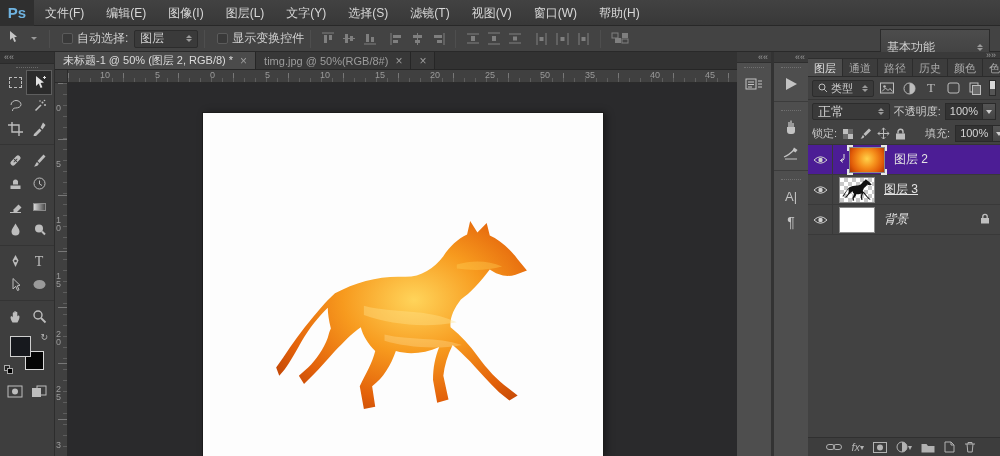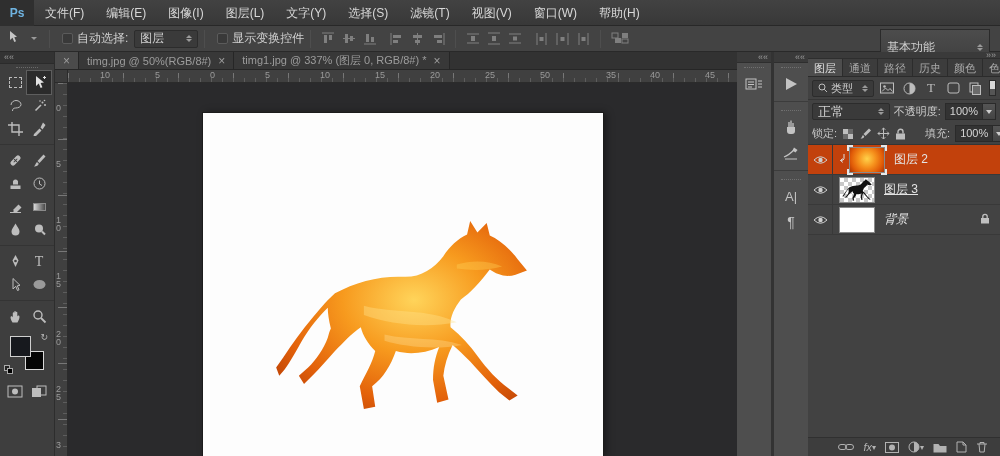--- a/index.html
+++ b/index.html
@@ -1,21 +1,21 @@
 <!DOCTYPE html>
 <html><head>
 <meta charset="utf-8">
 <style>
   * { margin:0; padding:0; box-sizing:border-box; }
   html,body { width:1000px; height:456px; overflow:hidden; }
   body { font-family:"Liberation Sans","DejaVu Sans",sans-serif; background:#2a2a2c; font-size:12px; color:#d5d5d5; -webkit-font-smoothing:antialiased; }
 
   
   .menubar { position:absolute; left:0; top:0; width:1000px; height:26px; background:linear-gradient(#424242,#383838); border-bottom:1px solid #282828; display:flex; align-items:center; }
-  .ps-logo { width:34px; height:26px; display:flex; align-items:center; justify-content:center; color:#6fb3e0; font-weight:bold; font-size:12px; background:#2f2f2f; }
+  .ps-logo { width:34px; height:26px; display:flex; align-items:center; justify-content:center; color:#6fb3e0; font-weight:bold; font-size:15px; background:#2f2f2f; }
   .menu-item { padding:0 11px; height:26px; line-height:26px; color:#d8d8d8; font-size:12px; cursor:default; }
 
   
   .optionsbar { position:absolute; left:0; top:26px; width:1000px; height:26px; background:#434343; border-bottom:1px solid #292929; display:flex; align-items:center; }
   .opt-sep { width:1px; height:18px; background:#353535; border-right:1px solid #4e4e4e; margin:0 6px; }
   .opt-toolbtn { display:flex; align-items:center; gap:3px; padding:0 6px; }
   .checkbox { width:11px; height:11px; background:#393939; border:1px solid #5b5b5b; border-radius:2px; margin:0 4px 0 6px; }
   .opt-label { font-size:12px; color:#cfcfcf; }
   .dropdown { display:flex; align-items:center; justify-content:space-between; background:#3a3a3a; border:1px solid #2c2c2c; border-radius:2px; height:18px; padding:0 5px; color:#cfcfcf; font-size:12px; }
   .updown { display:inline-flex; flex-direction:column; gap:1px; margin-left:8px; }
@@ -80,37 +80,37 @@
   .blend-row { height:23px; display:flex; align-items:center; padding:0 4px; gap:4px; }
   .blend-dd { width:86px; height:17px; }
   .small-label { font-size:11px; color:#c8c8c8; white-space:nowrap; }
   .val-box { display:flex; align-items:center; height:17px; }
   .val-box .v { background:#333; border:1px solid #2a2a2a; height:17px; line-height:15px; padding:0 4px; font-size:11px; color:#d5d5d5; }
   .val-box .a { width:13px; height:17px; background:linear-gradient(#555,#444); border:1px solid #2a2a2a; border-left:none; display:flex; align-items:center; justify-content:center; }
   .val-box .a i { width:0; height:0; border-left:3px solid transparent; border-right:3px solid transparent; border-top:4px solid #ccc; }
   .lock-row { height:22px; display:flex; align-items:center; padding:0 4px; gap:5px; border-bottom:1px solid #353535; }
   .lock-ico { width:15px; height:15px; display:flex; align-items:center; justify-content:center; color:#bdbdbd; }
   .layer-row { height:30px; display:flex; align-items:center; border-bottom:1px solid #393939; background:#434343; }
-  .layer-row.sel { background:#c2410c; }
+  .layer-row.sel { background:#4c1d95; }
   .eye-cell { width:25px; height:30px; display:flex; align-items:center; justify-content:center; border-right:1px solid #393939; }
   .thumb { width:36px; height:26px; border:1px solid #8a8a8a; margin-left:6px; position:relative; flex:none; }
   .thumb-fire { background:radial-gradient(circle at 50% 45%, #ffd24a 0%, #f6911c 40%, #e05a07 75%, #a93404 100%); }
   .thumb-checker { background-color:#fff; background-image:linear-gradient(45deg,#c8c8c8 25%,transparent 25%,transparent 75%,#c8c8c8 75%),linear-gradient(45deg,#c8c8c8 25%,transparent 25%,transparent 75%,#c8c8c8 75%); background-size:8px 8px; background-position:0 0,4px 4px; }
   .thumb-white { background:#fff; }
   .corner { position:absolute; width:6px; height:6px; border:2px solid #e8e8e8; }
   .c-tl { left:-3px; top:-3px; border-right:none; border-bottom:none; }
   .c-tr { right:-3px; top:-3px; border-left:none; border-bottom:none; }
   .c-bl { left:-3px; bottom:-3px; border-right:none; border-top:none; }
   .c-br { right:-3px; bottom:-3px; border-left:none; border-top:none; }
   .layer-name { margin-left:9px; font-size:12px; color:#e4e4e4; }
   .layer-name.base { text-decoration:underline; }
   .layer-name.bg { font-style:italic; }
   .row-lock { margin-left:auto; margin-right:10px; }
   .layers-empty { position:absolute; left:0; right:0; top:233px; bottom:19px; background:#424242; }
-  .panel-bottom { position:absolute; left:0; right:0; bottom:0; height:19px; background:#3d3d3d; border-top:1px solid #303030; display:flex; align-items:center; justify-content:flex-end; gap:9px; padding:0 12px; }
+  .panel-bottom { position:absolute; left:0; right:0; bottom:0; height:19px; background:#3d3d3d; border-top:1px solid #303030; display:flex; align-items:center; justify-content:flex-end; gap:9px; padding:0 24px; }
   .pb-ico { display:flex; align-items:center; color:#b2b2b2; font-size:11px; }
   .fx-label { font-size:11px; font-style:italic; color:#b2b2b2; }
 </style>
 </head>
 <body>
 
 <div class="menubar">
   <div class="ps-logo">Ps</div>
   <div class="menu-item">文件(F)</div>
   <div class="menu-item">编辑(E)</div>
@@ -394,44 +394,44 @@
           <rect x="1" y="3" width="9" height="9" fill="#bdbdbd"></rect>
           <rect x="6" y="1" width="9" height="9" fill="none" stroke="#bdbdbd"></rect>
         </svg>
       </div>
   </div>
 </div>
 
 <div class="docarea">
   <div class="tabbar">
     <div class="doc-tab active">
+      <span>未标题-1 @ 50% (图层 2, RGB/8) *</span>
       <span class="tab-close">×</span>
     </div>
     <div class="doc-tab">
       <span>timg.jpg @ 50%(RGB/8#)</span>
       <span class="tab-close">×</span>
     </div>
     <div class="doc-tab">
-      <span>timg1.jpg @ 337% (图层 0, RGB/8#) *</span>
       <span class="tab-close">×</span>
     </div>
   </div>
 
   <div class="ruler-corner"></div>
   <div class="hruler">
     <span style="left:32px">10</span>
     <span style="left:87px">5</span>
     <span style="left:142px">0</span>
     <span style="left:197px">5</span>
     <span style="left:252px">10</span>
     <span style="left:307px">15</span>
     <span style="left:362px">20</span>
     <span style="left:417px">25</span>
     <span style="left:472px">50</span>
-    <span style="left:538px">35</span>
+    <span style="left:517px">35</span>
     <span style="left:582px">40</span>
     <span style="left:637px">45</span>
   </div>
   <div class="vruler">
     <span style="top:21px">0</span>
     <span style="top:77px">5</span>
     <span style="top:133px">10</span>
     <span style="top:189px">15</span>
     <span style="top:247px">20</span>
     <span style="top:302px">25</span>

